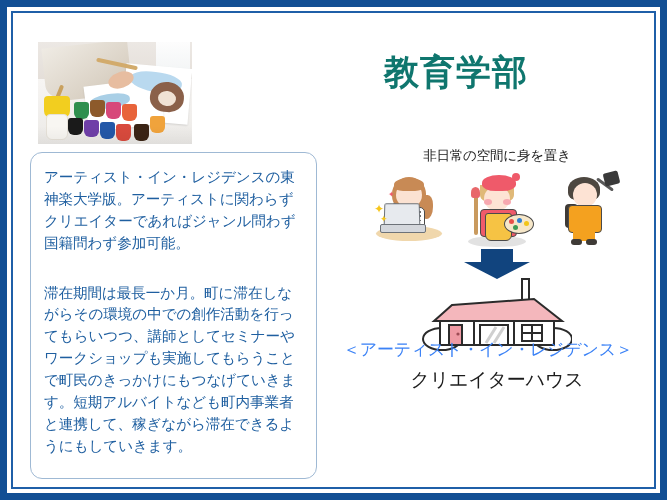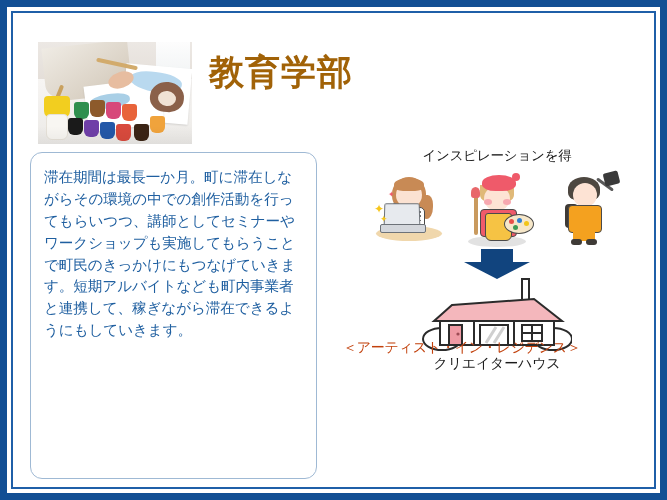--- a/index.html
+++ b/index.html
@@ -34,27 +34,27 @@
     box-sizing: border-box;
   }
   .canvas {
     position: absolute;
     left: 0; top: 0; right: 0; bottom: 0;
   }
 
   
   .slide-title {
     position: absolute;
-    left: 202px;
+    left: 221px;
     top: 46px;
     width: 300px;
-    text-align: left;
+    text-align: right;
     font-size: 35px;
     font-weight: bold;
-    color: #a16207;
+    color: #0f766e;
     letter-spacing: 1px;
     line-height: 1.1;
   }
 
   
   .photo {
     position: absolute;
     left: 31px;
     top: 35px;
     width: 154px;
@@ -161,21 +161,21 @@
     letter-spacing: 0.5px;
     margin: 3px 0 17px 0;
   }
   .card-body {
     font-size: 14.6px;
     line-height: 1.5;
     color: #1f5fa0;
     letter-spacing: -0.1px;
   }
   .card-body p { margin: 0; }
-  .card-body p + p { margin-top: 12px; }
+  .card-body p + p { margin-top: 28px; }
 
   
   .diagram {
     position: absolute;
     left: 330px;
     top: 140px;
     width: 320px;
     height: 190px;
   }
   .diagram-caption-top {
@@ -273,35 +273,35 @@
 
   
   .arrow-wrap { text-align:center; margin-top:2px; height:30px; }
   .arrow svg { display:block; margin:0 auto; }
 
   
   .house-wrap { text-align:center; margin-top:-2px; }
   .house svg { display:block; margin:0 auto; }
   .diagram-caption-bottom {
     text-align:center;
-    font-size:14px;
+    font-size:19px;
     color:#1b1b1b;
     letter-spacing:-0.2px;
-    margin-top:0;
+    margin-top:12px;
   }
 
   
   .desc {
     position:absolute;
     left: 336px;
     top: 331px;
     width: 318px;
-    font-size: 14px;
+    font-size: 17px;
     line-height: 1.42;
-    color: #c2410c;
+    color: #3b82f6;
     letter-spacing: -0.25px;
   }
   .desc p { margin:0; }
 </style>
 </head>
 <body>
 
 <div class="slide">
   <div class="inner-rule"></div>
 
@@ -333,27 +333,28 @@
       <div class="jar" style="left:78px;top:82px;background:#d94a3d"></div>
       <div class="jar" style="left:96px;top:82px;background:#3b2415"></div>
       <div class="jar" style="left:112px;top:74px;background:#f0a33c"></div>
       <div class="ph-shadow"></div>
     </div>
 
     <div class="slide-title">教育学部</div>
 
     <div class="card">
       <div class="card-body">
+        <p>アーティスト・イン・レジデンスの東神楽大学版。アーティストに関わらずクリエイターであればジャンル問わず国籍問わず参加可能。</p>
         <p>滞在期間は最長一か月。町に滞在しながらその環境の中での創作活動を行ってもらいつつ、講師としてセミナーやワークショップも実施してもらうことで町民のきっかけにもつなげていきます。短期アルバイトなども町内事業者と連携して、稼ぎながら滞在できるようにもしていきます。</p>
       </div>
     </div>
 
     <div class="diagram">
 
-      <div class="diagram-caption-top">インスピレーションを得</div>
+      <div class="diagram-caption-top">非日常の空間に身を置き</div>
 
       <div class="creators">
 
         <div class="creator">
           <div class="c1-desk"></div>
           <div class="c1-hair-back"></div>
           <div class="c1-pony"></div>
           <div class="c-head c1-face"></div>
           <div class="c1-bangs"></div>
           <div class="c-body c1-torso"></div>

